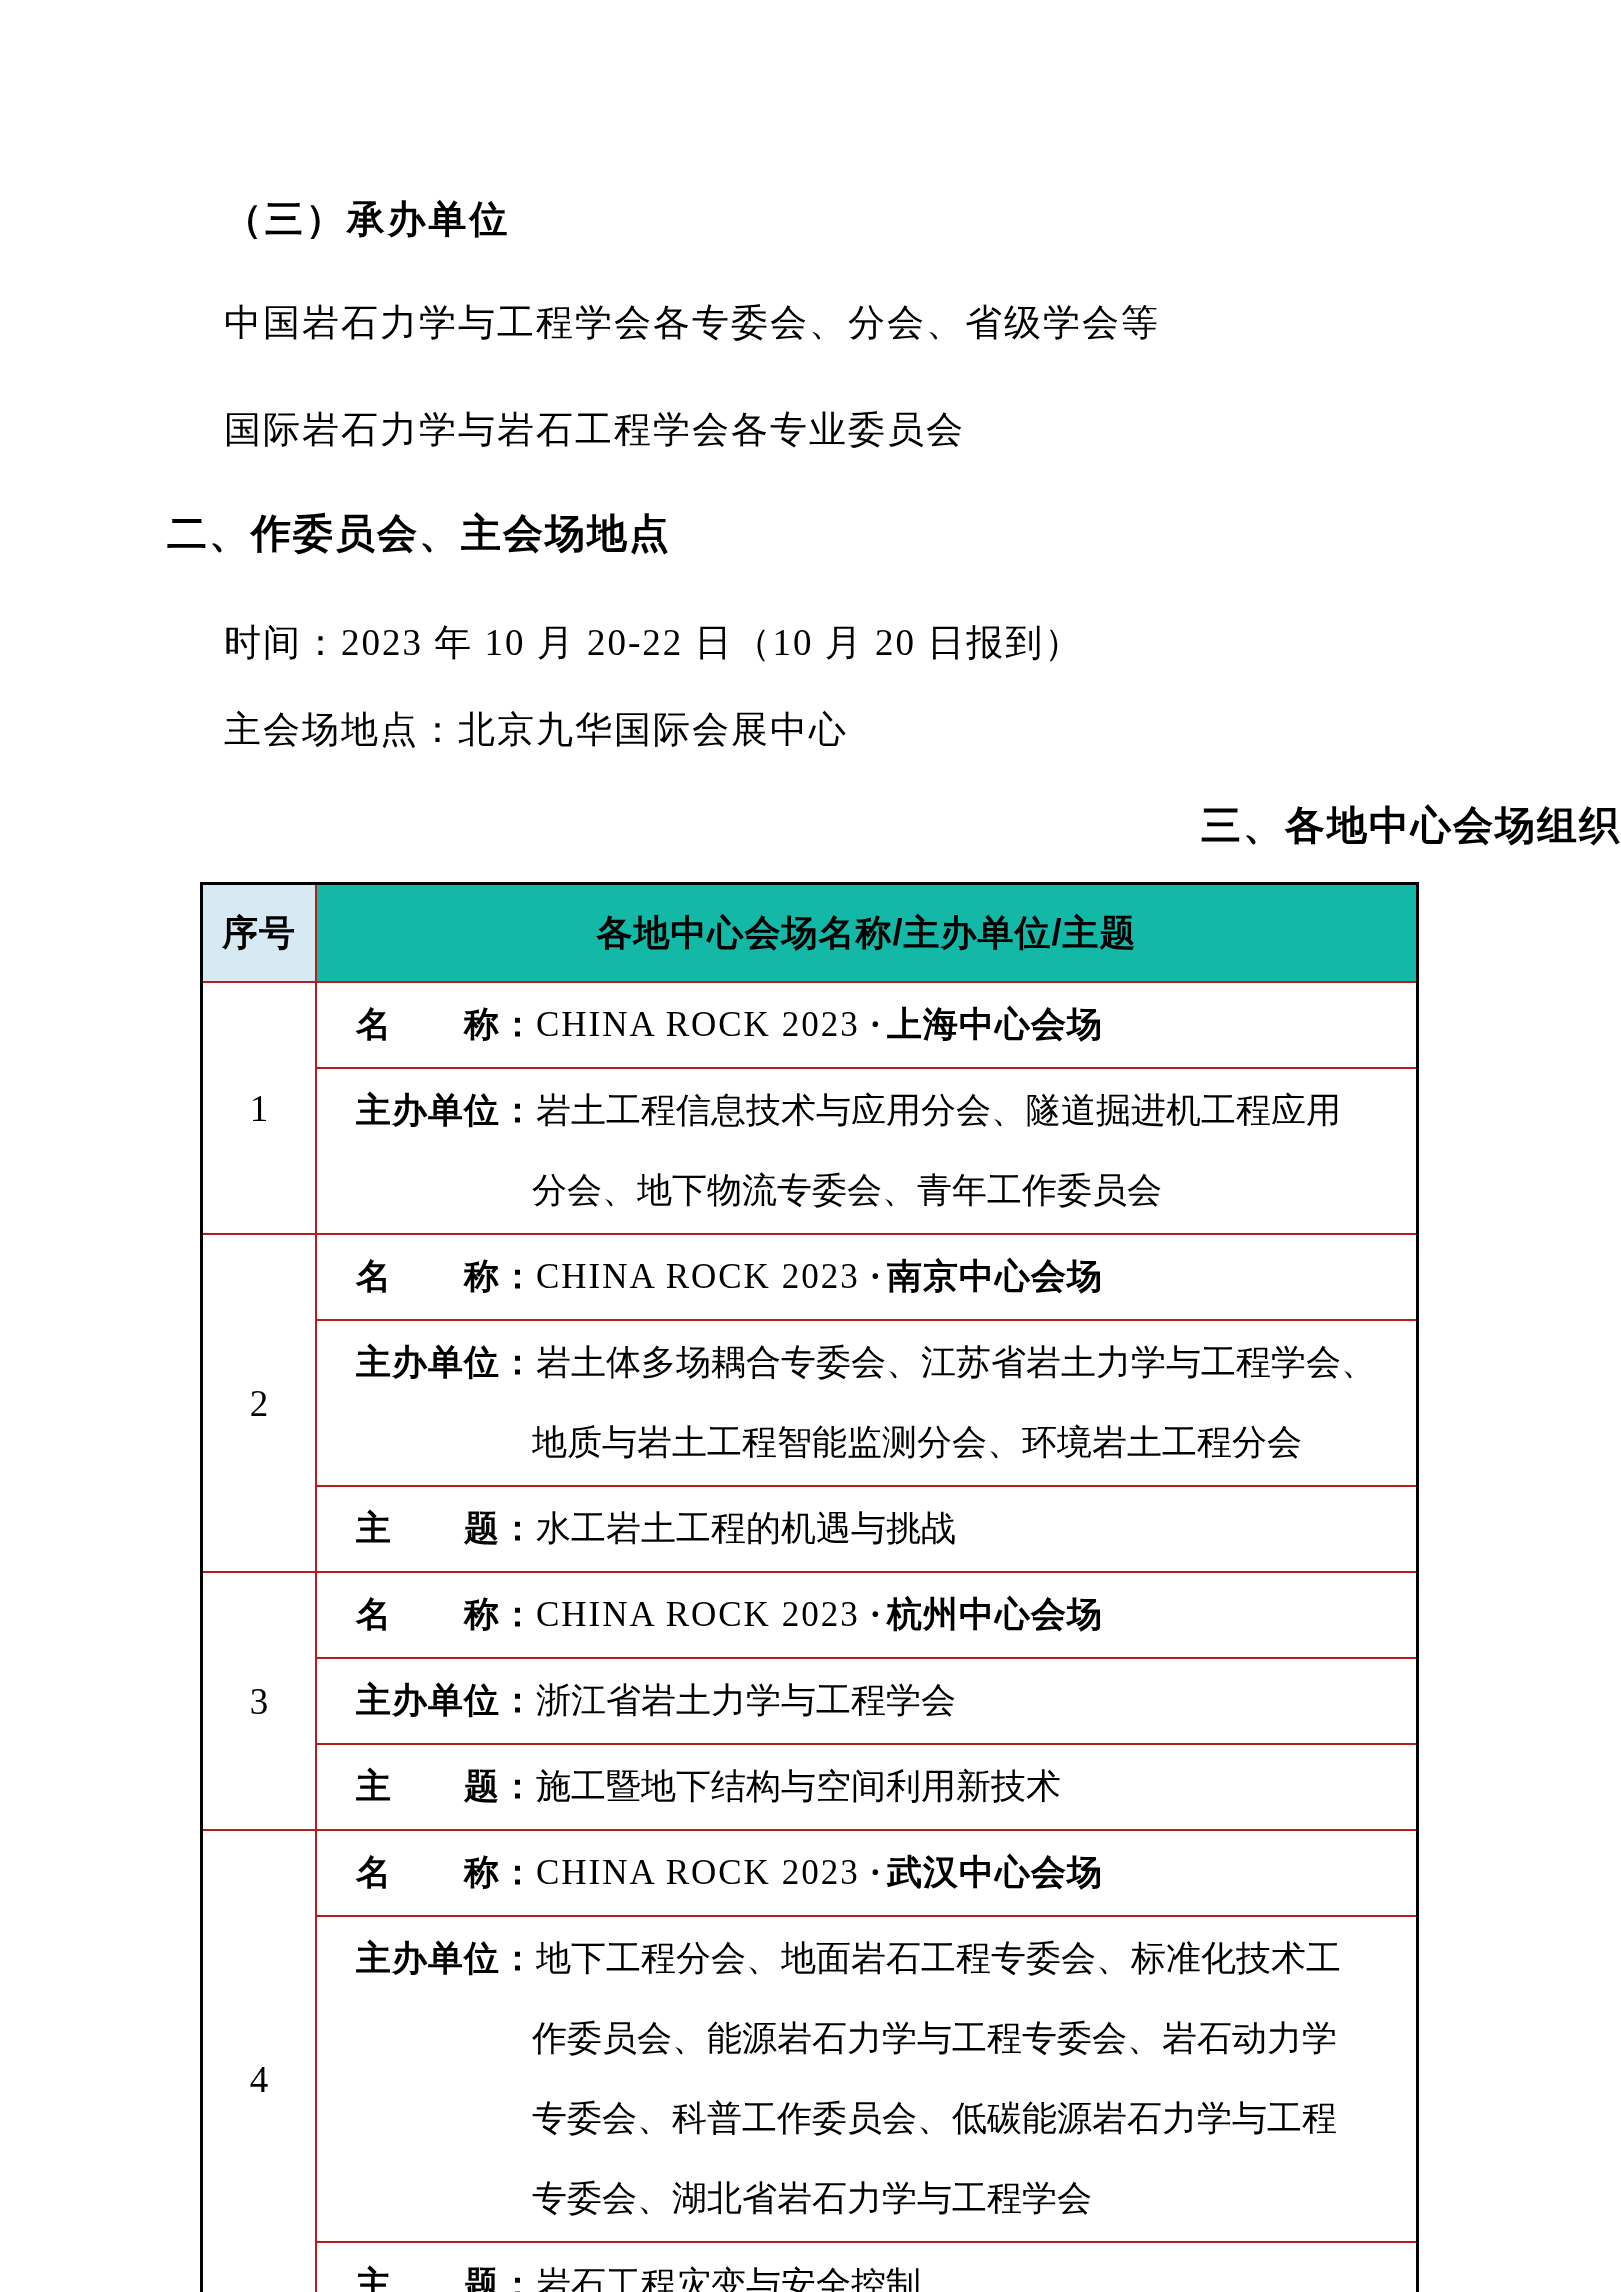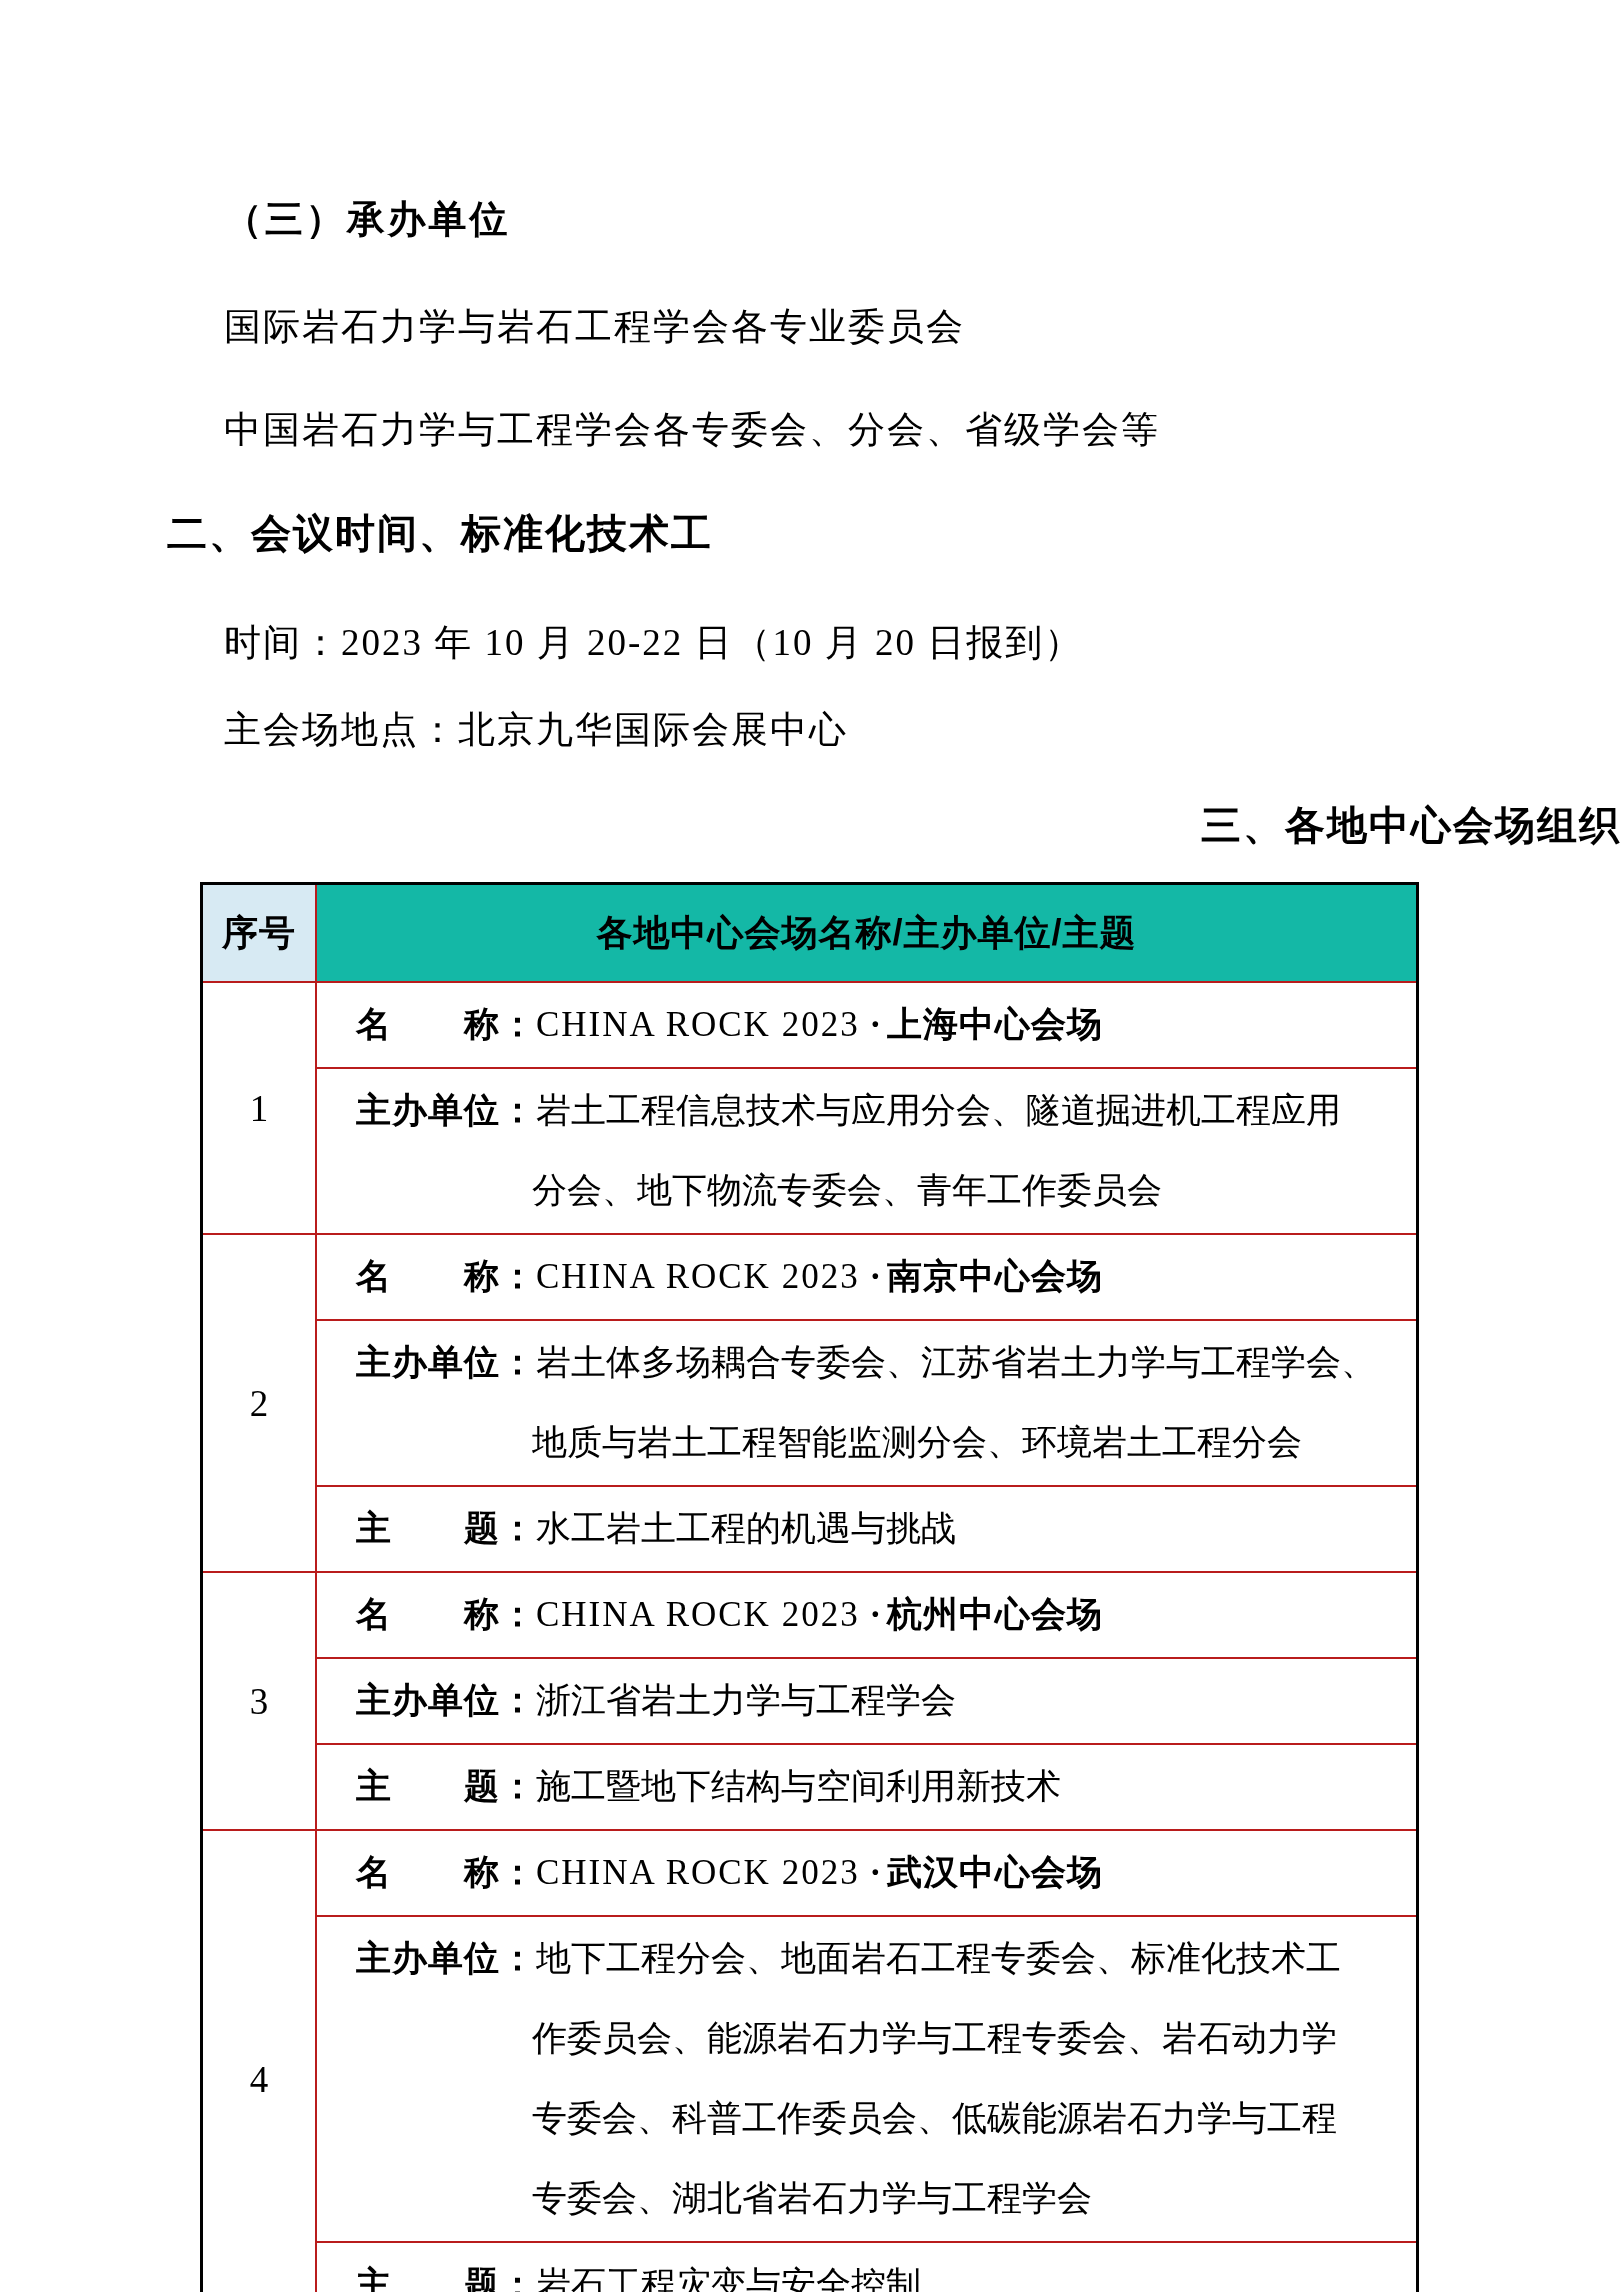--- a/index.html
+++ b/index.html
@@ -71,24 +71,24 @@
   .sep { font-weight:700; margin:0 5.9px 0 9.8px; }
   .cnb { font-weight:700; letter-spacing:1px; }
 </style>
 </head>
 <body>
 
 <div class="page">
   <div class="content">
 
     <div class="sub-heading">（三）承办单位</div>
+    <div class="body-line org-2">中国岩石力学与工程学会各专委会、分会、省级学会等</div>
     <div class="body-line org-1">国际岩石力学与岩石工程学会各专业委员会</div>
-    <div class="body-line org-2">中国岩石力学与工程学会各专委会、分会、省级学会等</div>
 
-    <div class="sec-heading s2">二、会议时间、标准化技术工</div>
+    <div class="sec-heading s2">二、作委员会、主会场地点</div>
     <div class="body-line time-line">时间：2023 年 10 月 20-22 日（10 月 20 日报到）</div>
     <div class="body-line venue-line">主会场地点：北京九华国际会展中心</div>
 
     <div class="sec-heading s3">三、各地中心会场组织</div>
 
     <table class="venue">
       <thead>
         <tr>
           <th class="col-no" style="background: rgb(215, 234, 243);">序号</th>
           <th class="col-main" style="background: #14b8a6;">各地中心会场名称/主办单位/主题</th>

